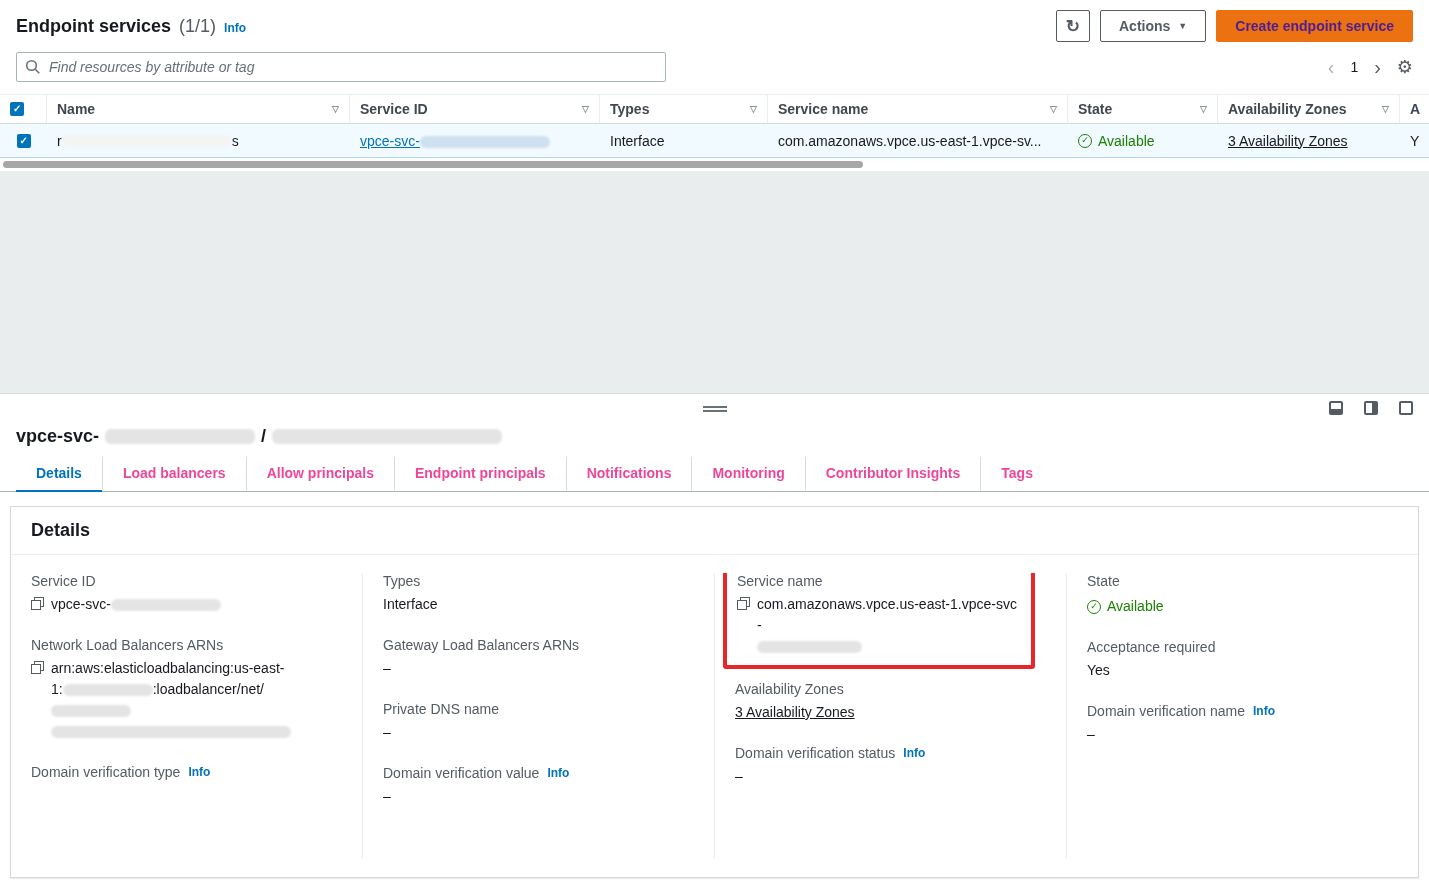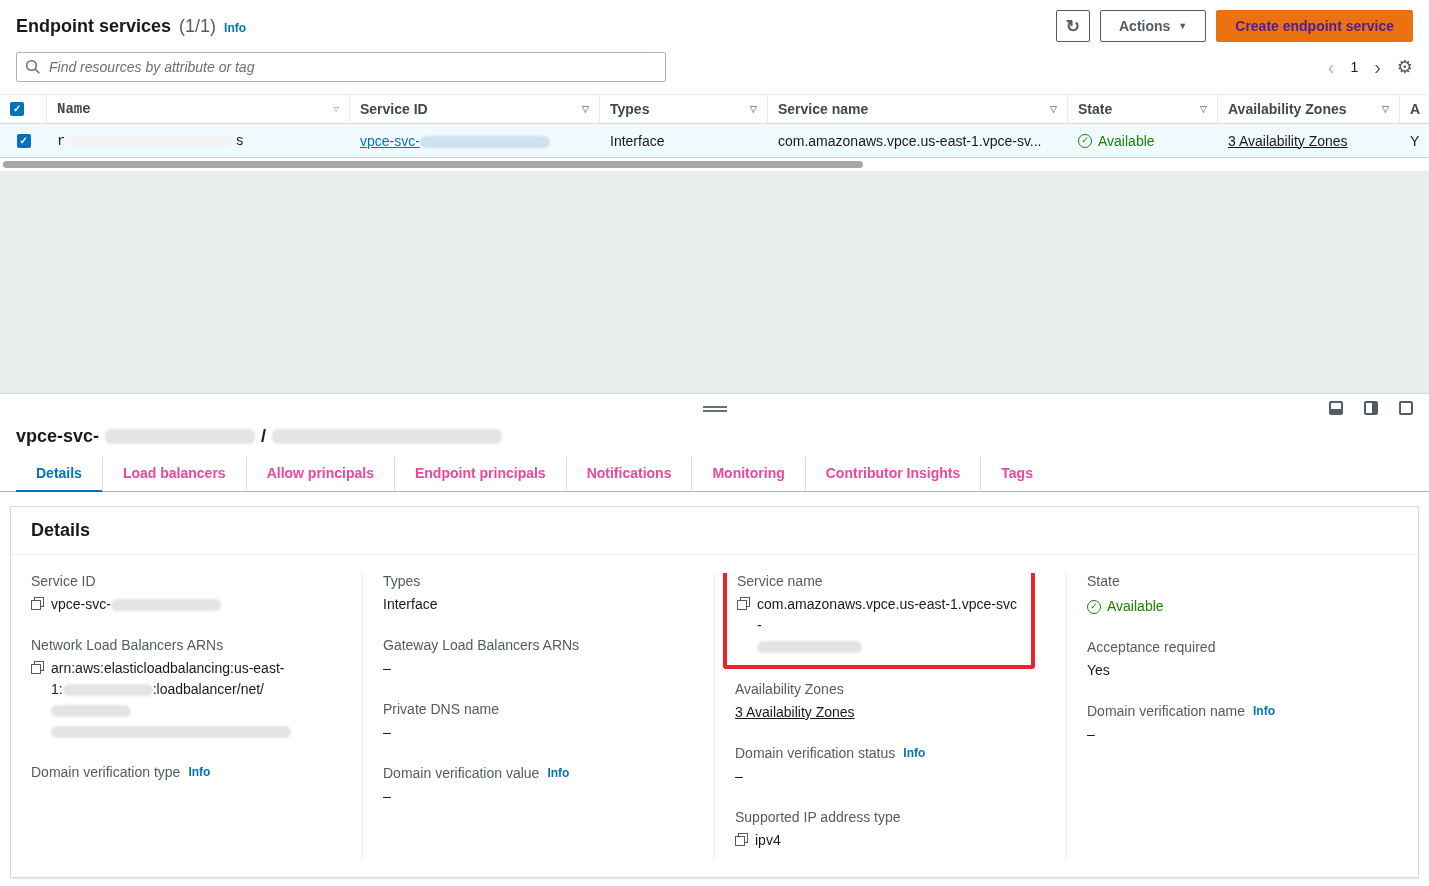--- a/index.html
+++ b/index.html
@@ -39,21 +39,21 @@
   .chev.disabled{color:#aab7b8;cursor:default;}
   .page-num{font-size:14px;color:#16191f;}
   .gear{font-size:18px;cursor:pointer;color:#545b64;}
   
   .thead{display:flex;height:30px;align-items:stretch;border-top:1px solid #eaeded;border-bottom:1px solid #d5dbdb;}
   .cell{padding:0 10px;display:flex;align-items:center;overflow:hidden;white-space:nowrap;}
   .thead .cell{font-weight:700;color:#414750;justify-content:space-between;border-right:1px solid #eaeded;cursor:pointer;}
   .thead .cell:last-child{border-right:none;}
   .filter-caret{color:#879596;font-size:9px;margin-left:8px;}
   .col-check{width:47px;justify-content:center;flex:none;}
-  .col-name{width:303px;flex:none;font-family:Liberation Mono, monospace;}
+  .col-name{width:303px;flex:none;}
   .col-sid{width:250px;flex:none;}
   .col-types{width:168px;flex:none;}
   .col-sname{width:300px;flex:none;}
   .col-state{width:150px;flex:none;}
   .col-az{width:182px;flex:none;}
   .col-extra{flex:1;}
   .trow{display:flex;height:34px;align-items:stretch;background:var(--selected-row,#f1faff);
         border-bottom:1px solid #b5d9ec;cursor:pointer;}
   .trow .cell{justify-content:flex-start;}
   .checkbox{width:14px;height:14px;border-radius:2px;display:inline-block;position:relative;
@@ -327,29 +327,20 @@
             </div>
           <div class="fvalue"><a class="link u" style="color:#16191f;">3 Availability Zones</a></div>
         </div>
         <div class="field">
           <div class="flabel">
             <span>Domain verification status</span>
             <a class="info-link">Info</a>
           </div>
           <div class="fvalue">–</div>
         </div>
-        <div class="field">
-          <div class="flabel">
-              <span>Supported IP address type</span>
-            </div>
-          <div class="fvalue icon-row">
-            <span class="copy-icon"></span>
-            <span>ipv4</span>
-          </div>
-        </div>
       </div>
 
       <div class="dcol">
         <div class="field">
           <div class="flabel">
               <span>State</span>
             </div>
           <div class="fvalue">
             <span class="status-ok">
               <span class="check-circle">✓</span>

